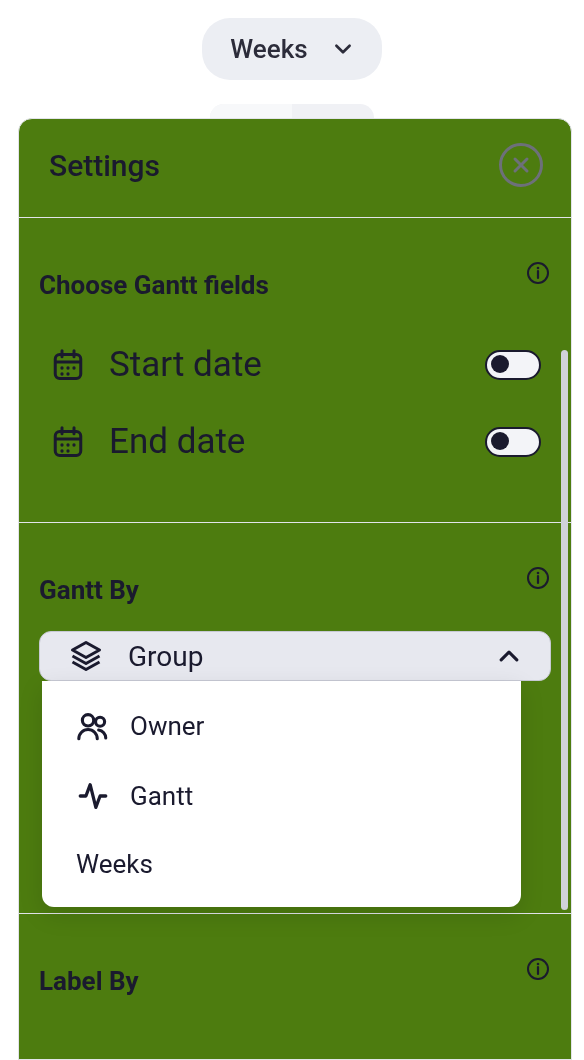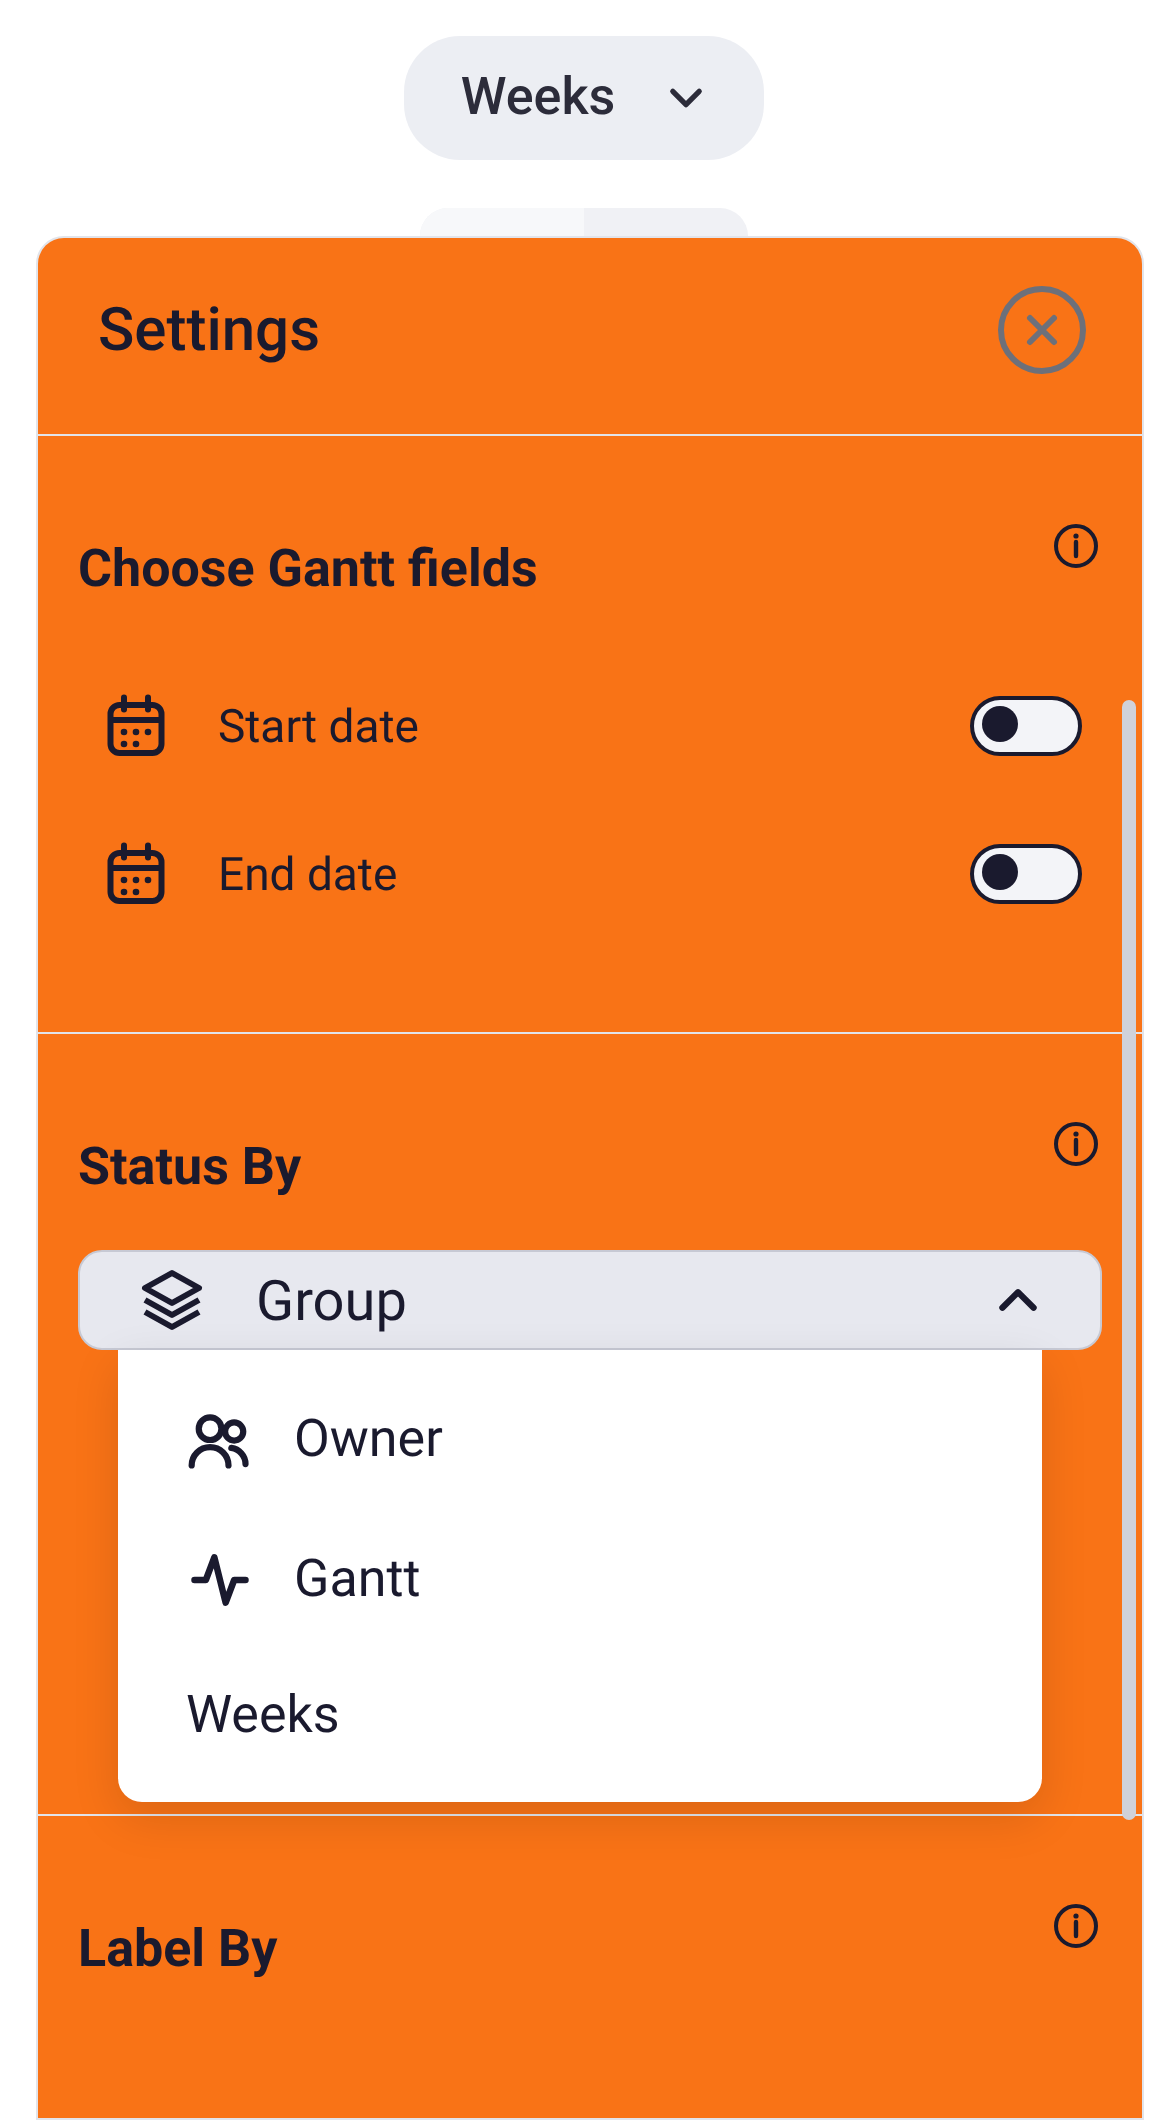--- a/index.html
+++ b/index.html
@@ -66,21 +66,21 @@
   }
   .icon-btn svg { width: 40px; height: 40px; }
 
   
   .panel {
     position: absolute;
     top: 118px;
     left: 18px;
     right: 12px;
     bottom: 0;
-    background: #f97316;
+    background: #4d7c0f;
     border-radius: 14px 14px 0 0;
     border: 1px solid #e2e4ea;
     overflow: hidden;
   }
   .panel-header {
     display: flex;
     align-items: center;
     justify-content: space-between;
     padding: 24px 28px 30px 30px;
     border-bottom: 1px solid #e2e4ea;
@@ -150,21 +150,21 @@
   .field-row {
     display: flex;
     align-items: center;
     gap: 22px;
     padding: 18px 10px;
   }
   .field-icon { width: 38px; height: 38px; display: flex; align-items: center; justify-content: center; }
   .field-icon svg { width: 36px; height: 36px; }
   .field-label {
     flex: 1;
-    font-size: 23px;
+    font-size: 35px;
     font-weight: 400;
     color: #1a1a2e;
   }
   .toggle {
     width: 56px;
     height: 30px;
     border-radius: 30px;
     position: relative;
     cursor: pointer;
     border: 2px solid #1a1a2e;
@@ -205,21 +205,21 @@
     font-size: 28px;
     color: #1a1a2e;
     cursor: pointer;
     position: relative;
   }
   .select-box svg.lead { width: 36px; height: 36px; }
   .select-box .chev { margin-left: auto; width: 26px; height: 26px; }
 
   .dropdown {
     position: absolute;
-    left: 20px;
+    left: 3px;
     right: 30px;
     top: 100%;
     margin-top: 0;
     background: #ffffff;
     border-radius: 0 0 12px 12px;
     box-shadow: 0 8px 24px rgba(0,0,0,0.12);
     padding: 10px 0;
     z-index: 10;
   }
   .dropdown-item {
@@ -361,21 +361,21 @@
         <span class="field-label">End date</span>
         <div class="toggle">
             <div class="knob"></div>
           </div>
       </div>
 
     </div>
 
     <div class="section">
       <div class="section-head">
-        <div class="section-title">Status By</div>
+        <div class="section-title">Gantt By</div>
         <div class="info-icon">
           <svg viewBox="0 0 24 24">
               <use href="#i-info"></use>
             </svg>
         </div>
       </div>
 
       <div class="groupby-wrap">
         <div class="select-box">
           <svg class="lead" viewBox="0 0 24 24">

